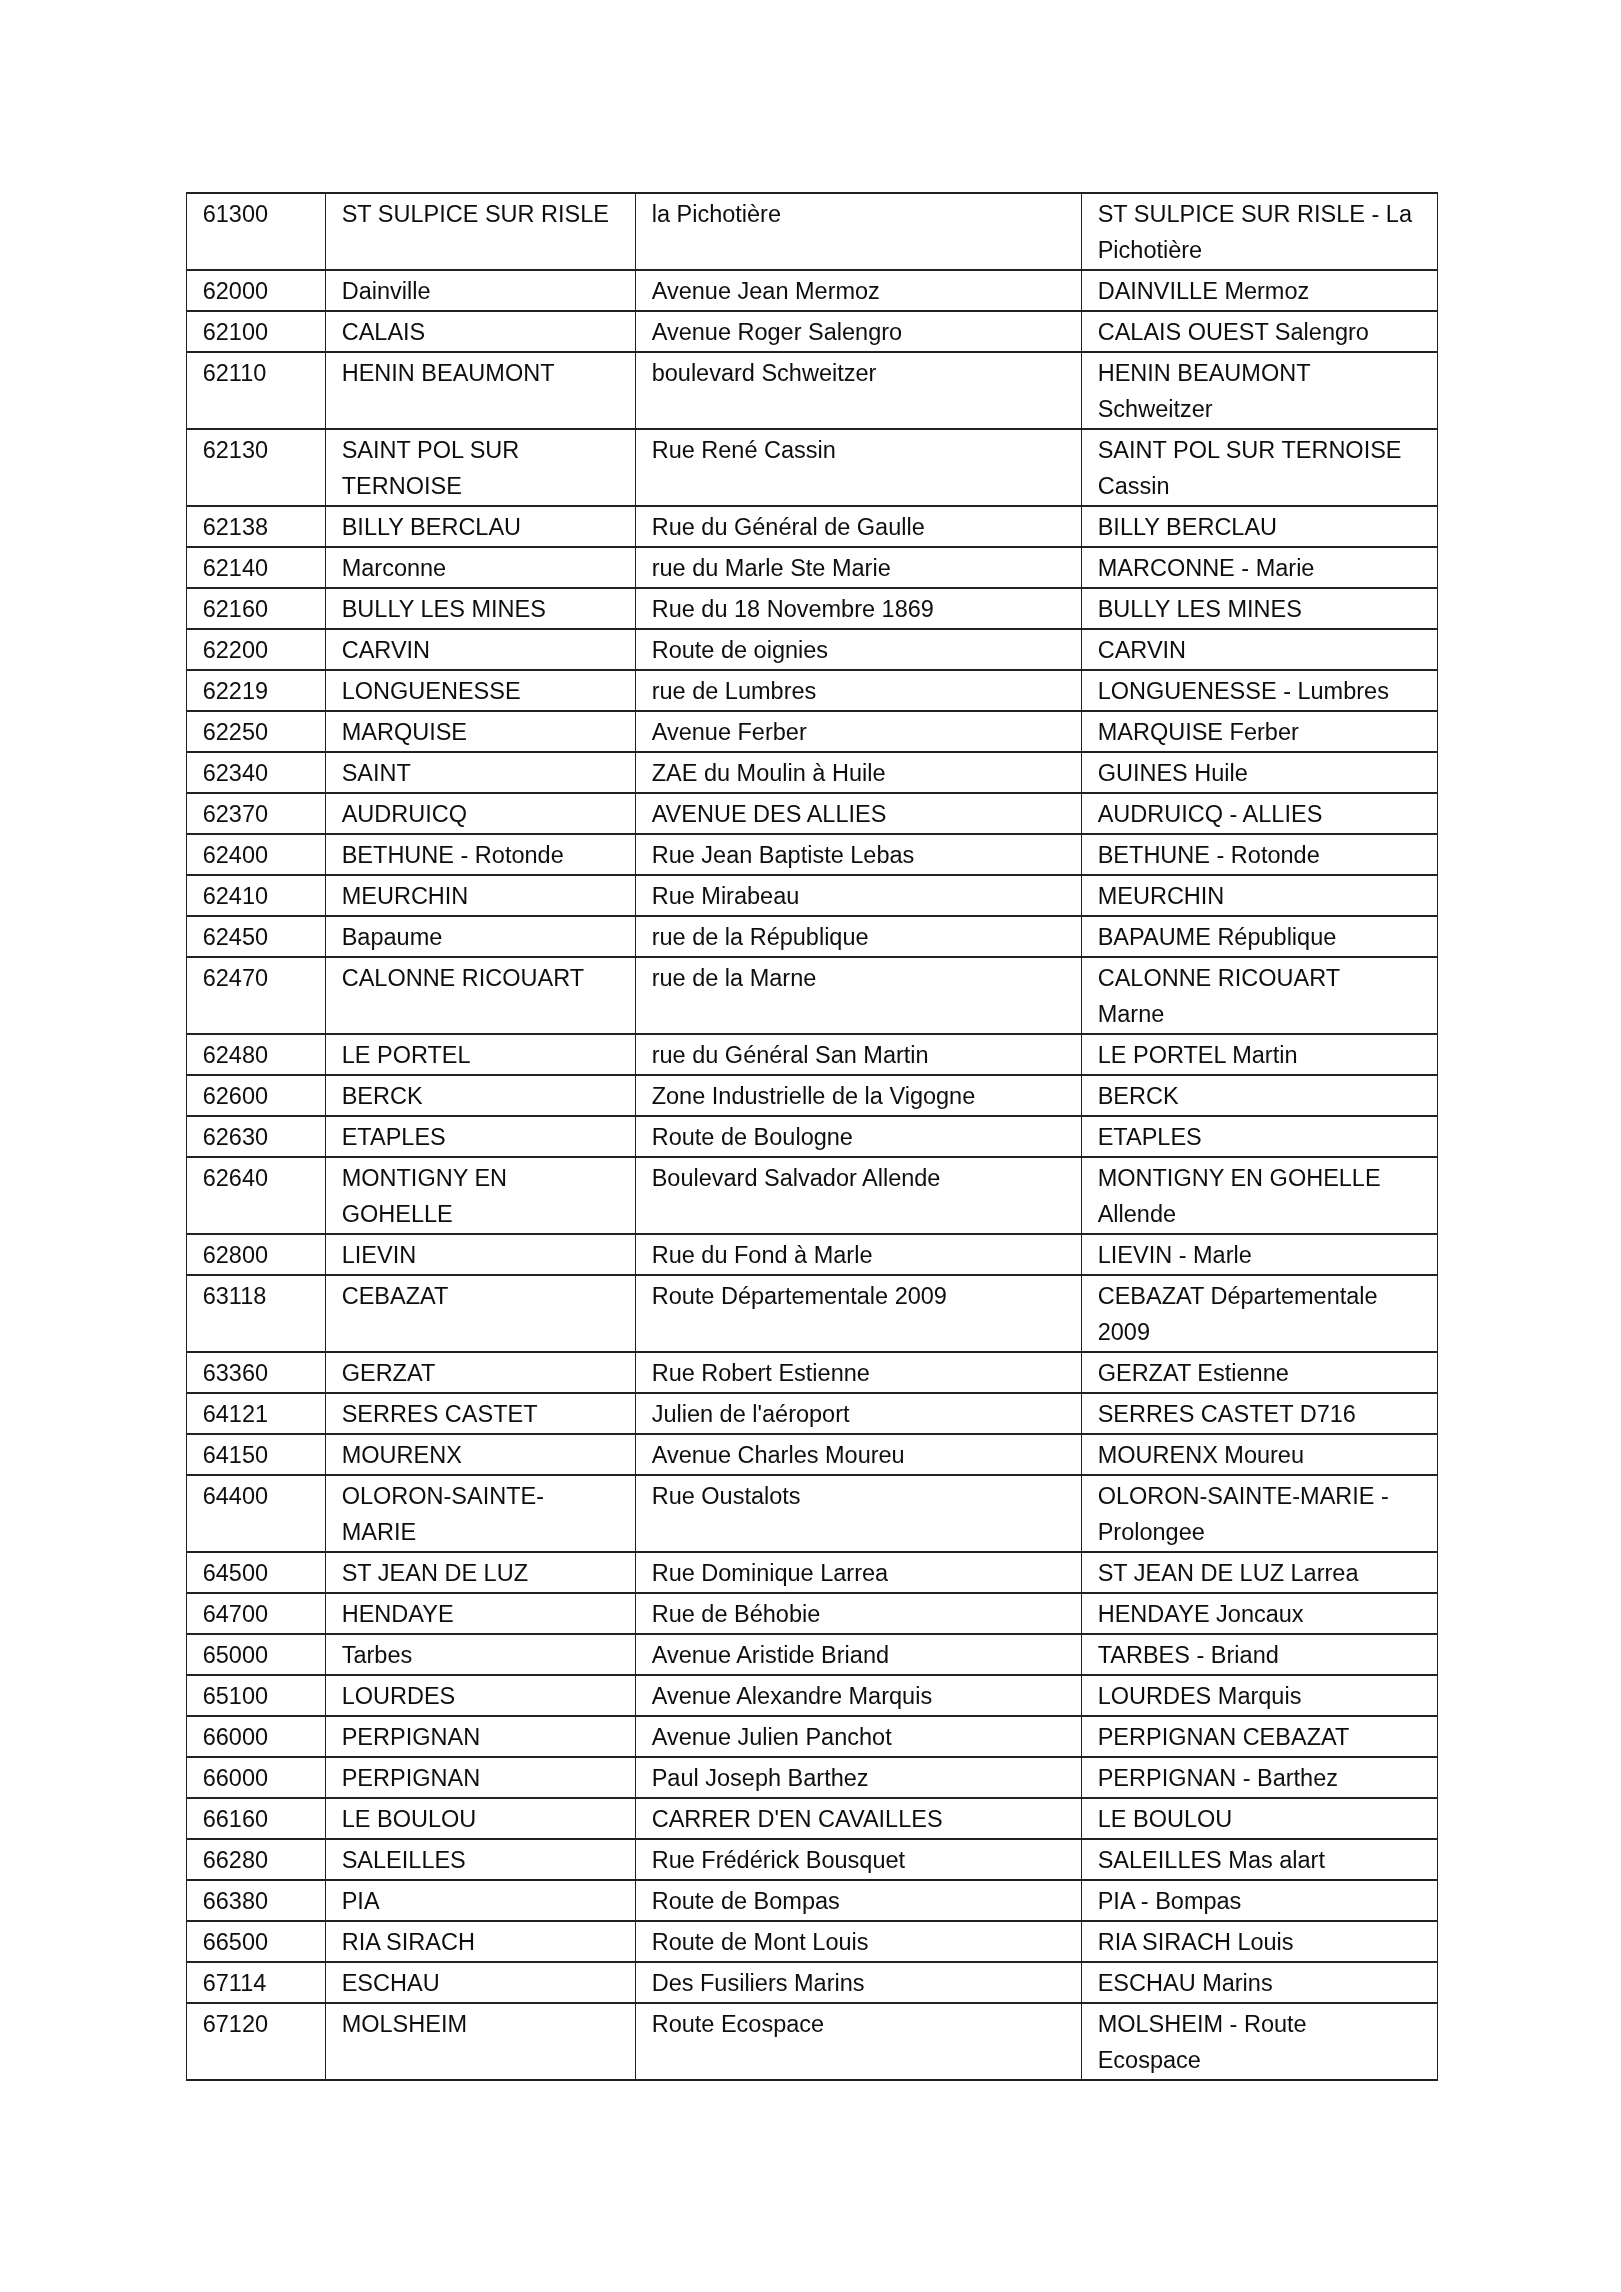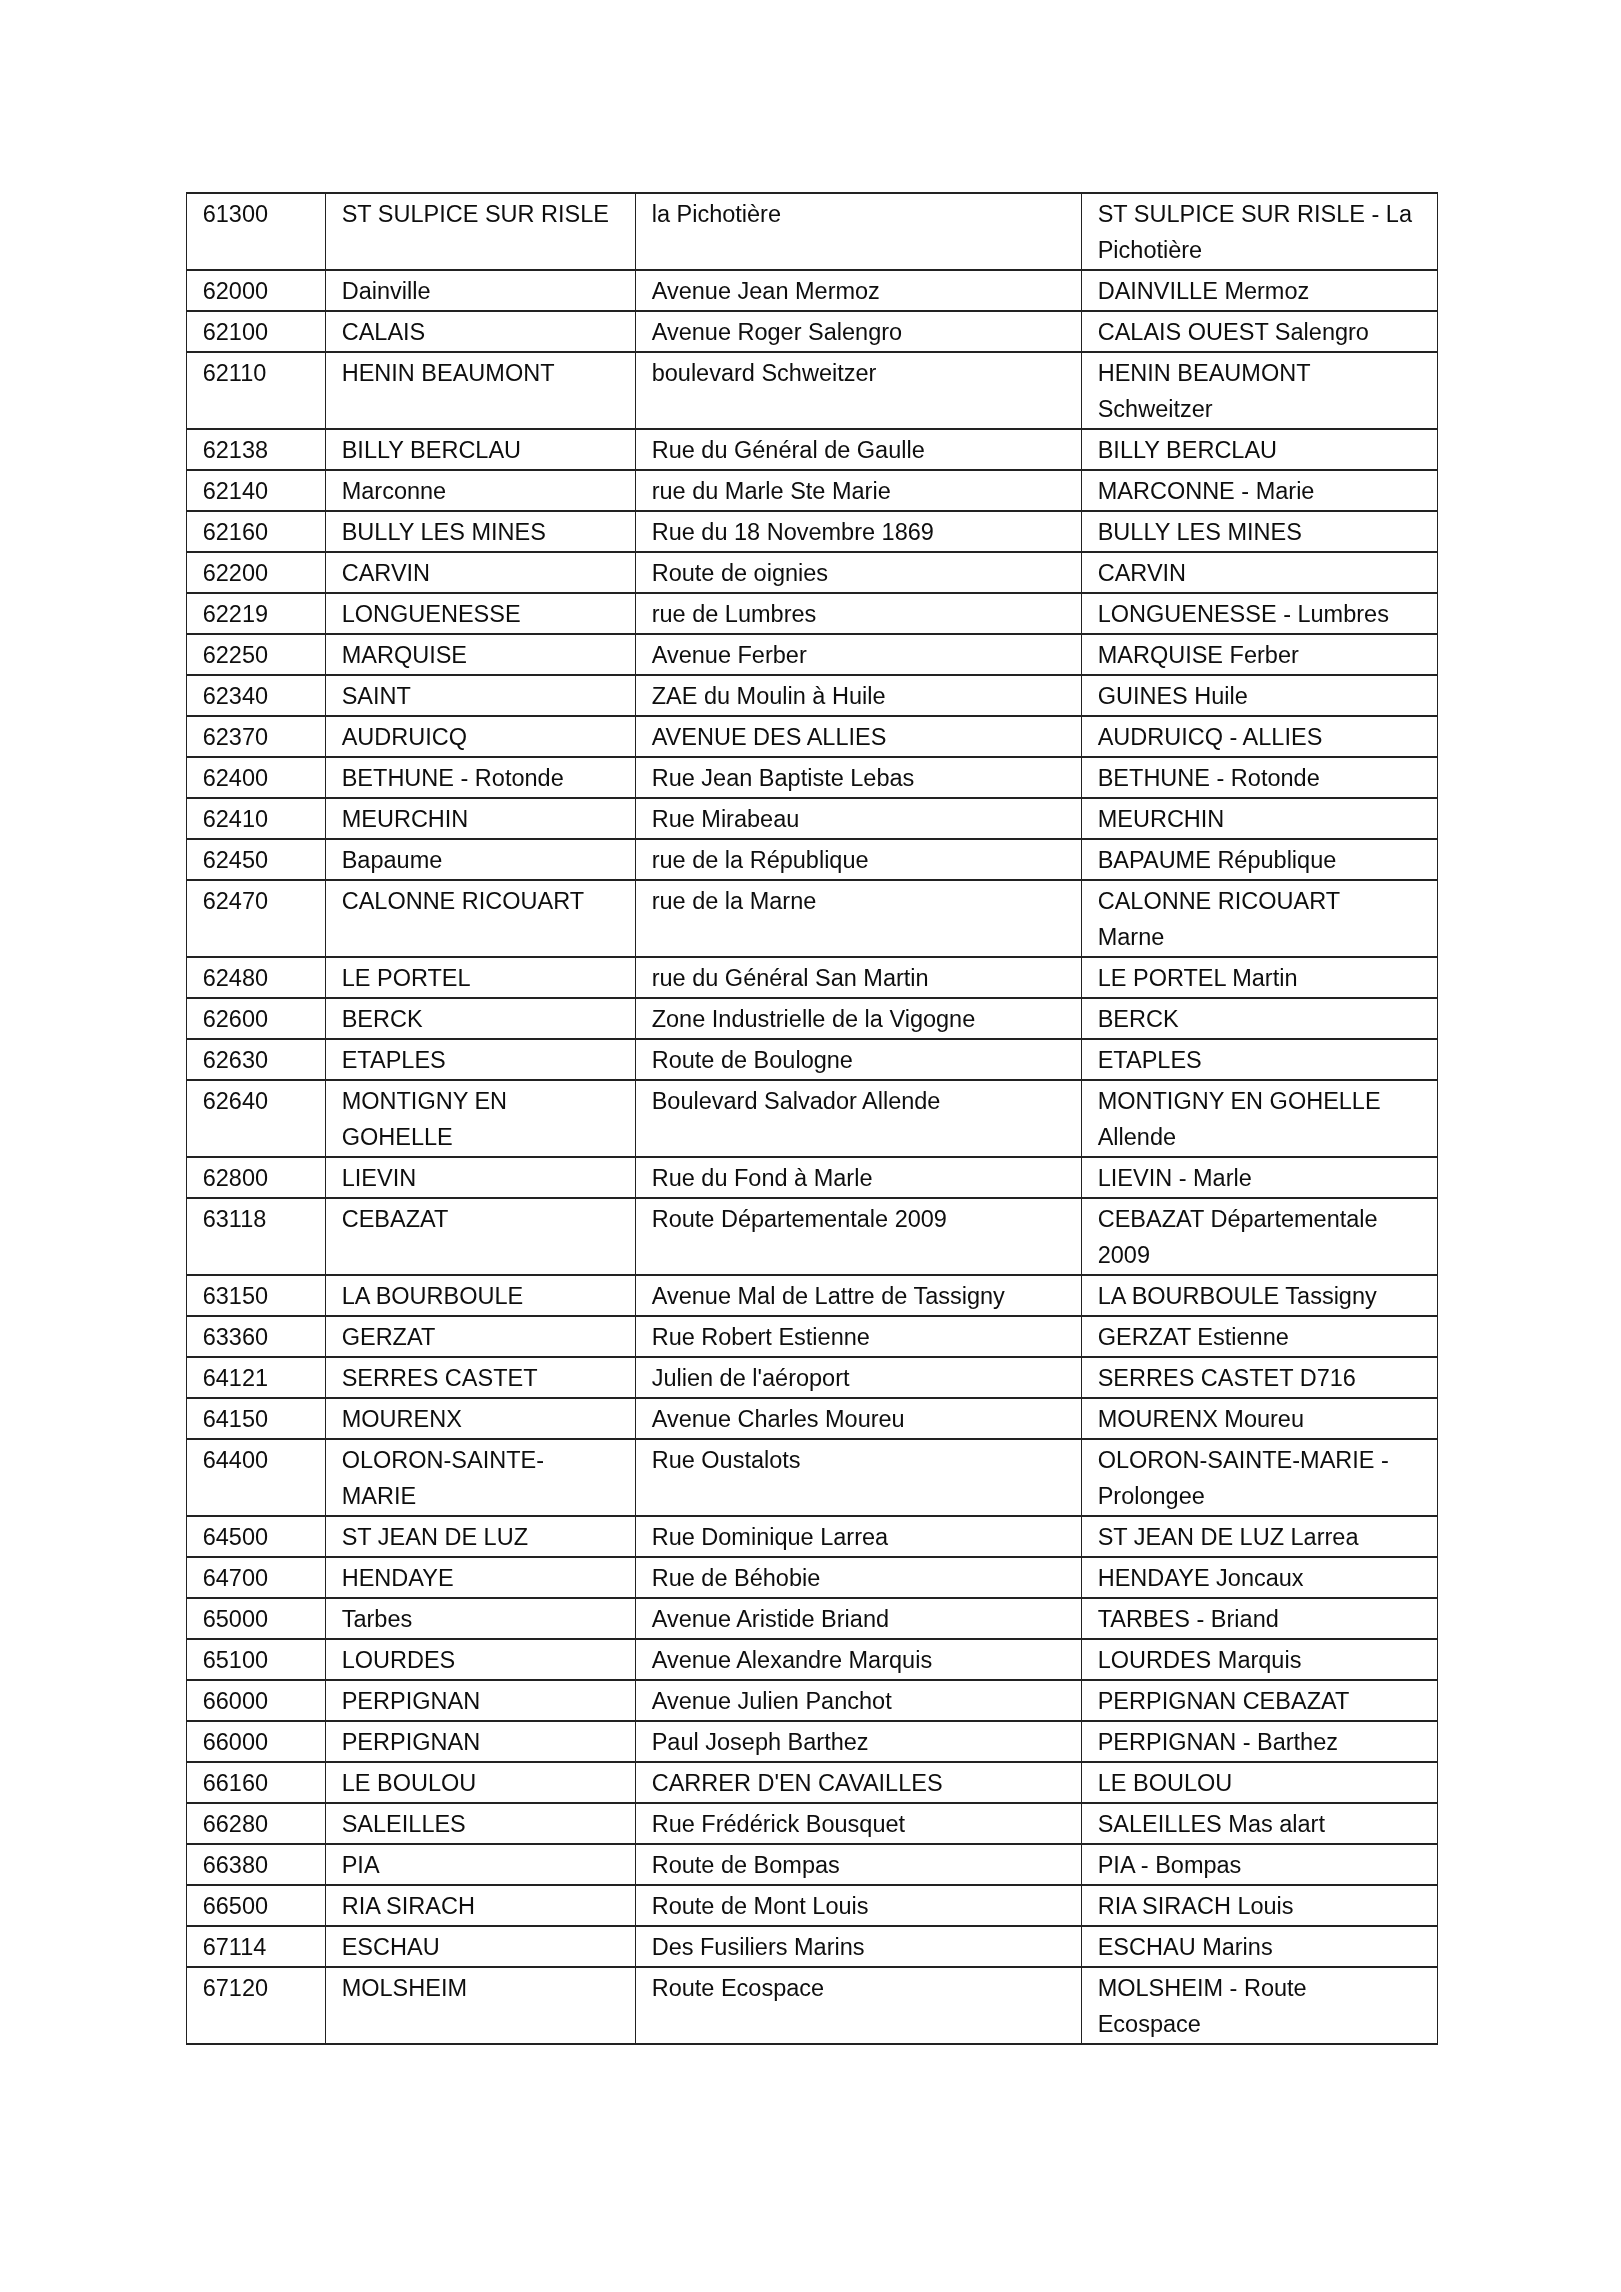--- a/index.html
+++ b/index.html
@@ -82,20 +82,28 @@
           <td>CALAIS OUEST Salengro</td>
         </tr>
         <tr>
           <td>62110</td>
           <td>HENIN BEAUMONT</td>
           <td>boulevard Schweitzer</td>
           <td>HENIN BEAUMONT
 Schweitzer</td>
         </tr>
         <tr>
+          <td>62130</td>
+          <td>SAINT POL SUR
+TERNOISE</td>
+          <td>Rue René Cassin</td>
+          <td>SAINT POL SUR TERNOISE
+Cassin</td>
+        </tr>
+        <tr>
           <td>62138</td>
           <td>BILLY BERCLAU</td>
           <td>Rue du Général de Gaulle</td>
           <td>BILLY BERCLAU</td>
         </tr>
         <tr>
           <td>62140</td>
           <td>Marconne</td>
           <td>rue du Marle Ste Marie</td>
           <td>MARCONNE - Marie</td>
@@ -194,26 +202,20 @@
           <td>LIEVIN - Marle</td>
         </tr>
         <tr>
           <td>63118</td>
           <td>CEBAZAT</td>
           <td>Route Départementale 2009</td>
           <td>CEBAZAT Départementale
 2009</td>
         </tr>
         <tr>
-          <td>63150</td>
-          <td>LA BOURBOULE</td>
-          <td>Avenue Mal de Lattre de Tassigny</td>
-          <td>LA BOURBOULE Tassigny</td>
-        </tr>
-        <tr>
           <td>63360</td>
           <td>GERZAT</td>
           <td>Rue Robert Estienne</td>
           <td>GERZAT Estienne</td>
         </tr>
         <tr>
           <td>64121</td>
           <td>SERRES CASTET</td>
           <td>Julien de l'aéroport</td>
           <td>SERRES CASTET D716</td>

